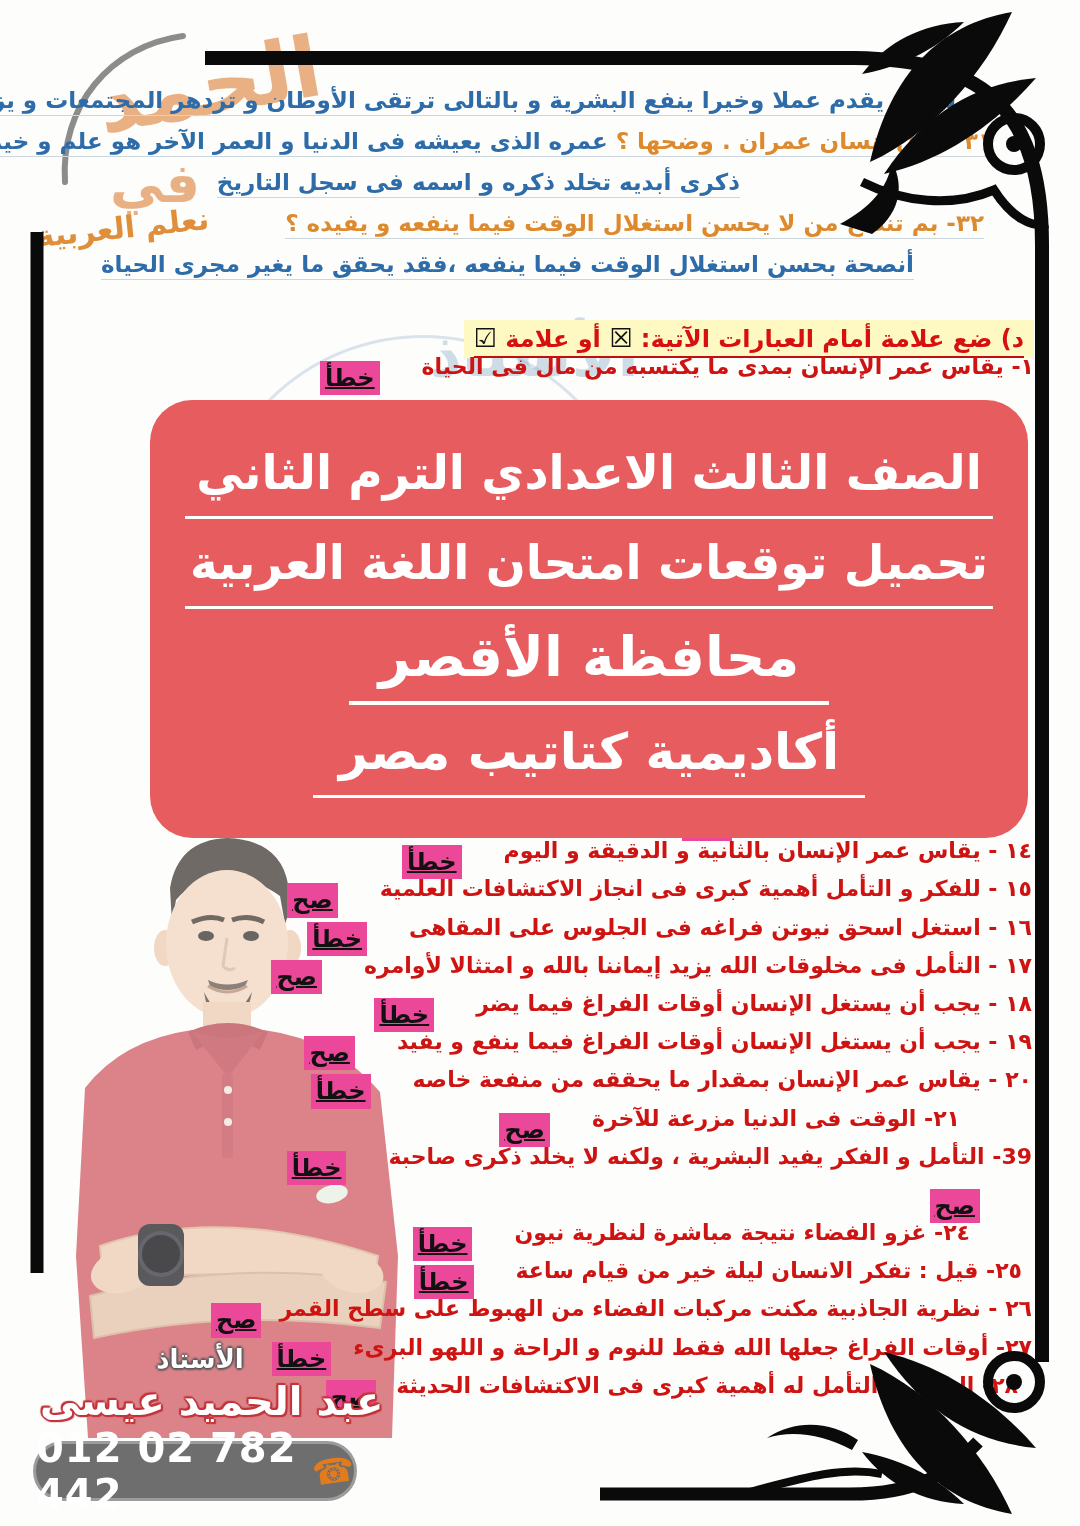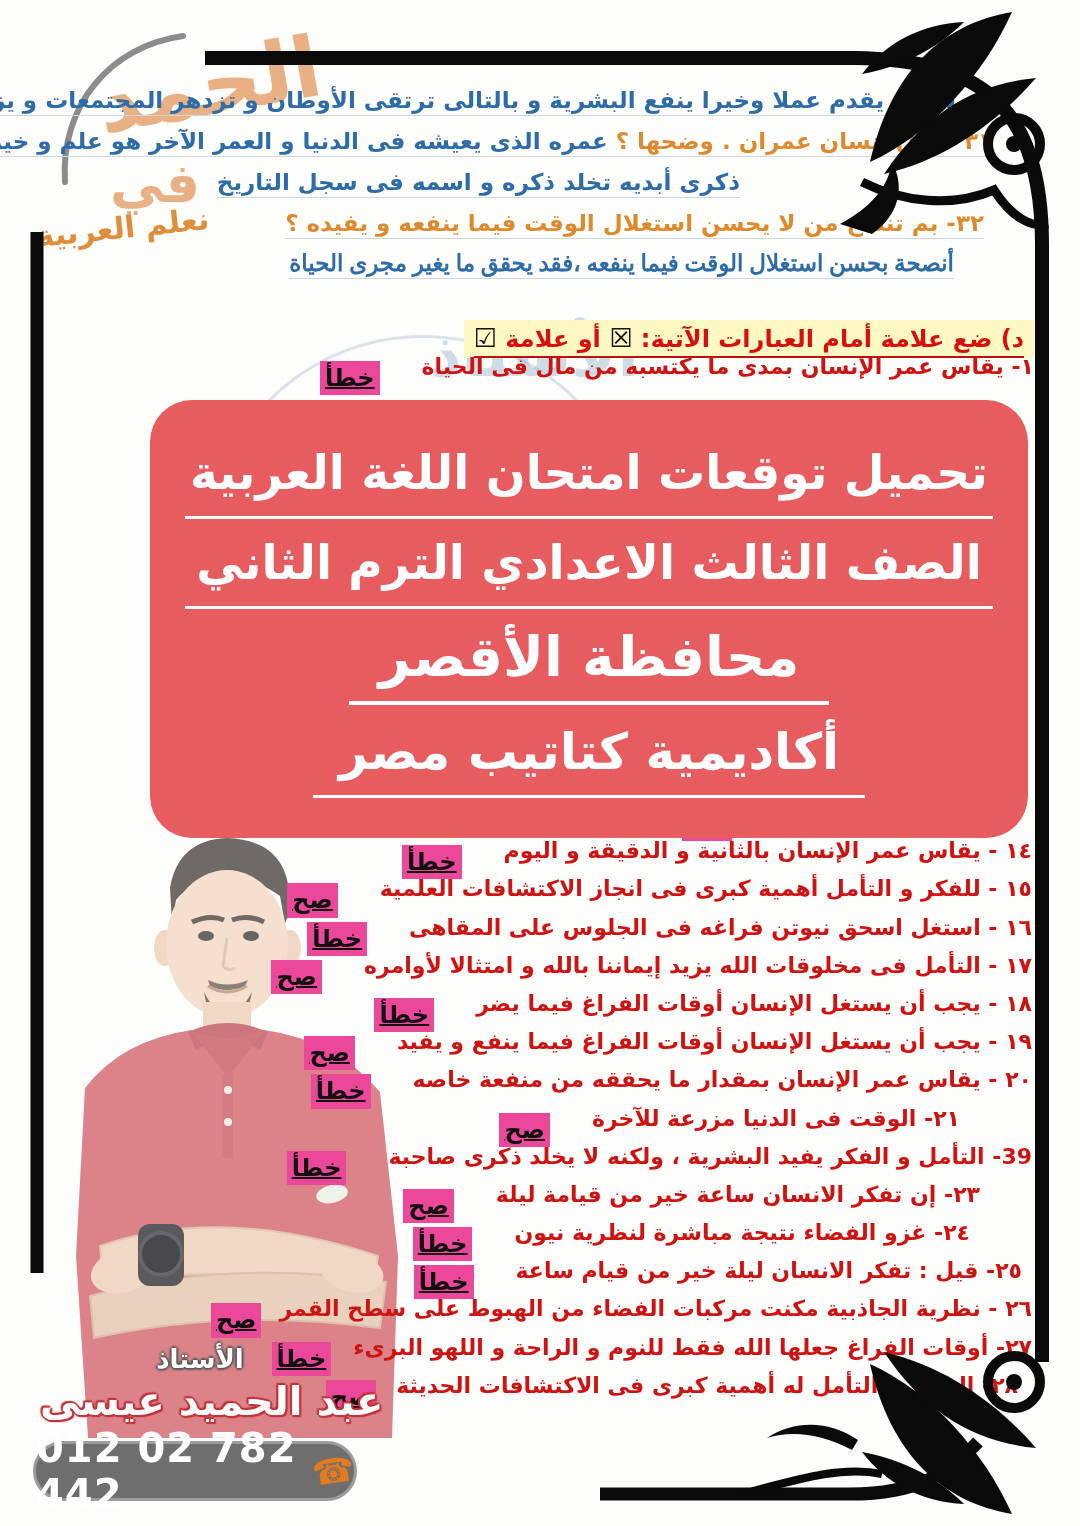--- a/index.html
+++ b/index.html
@@ -16,21 +16,21 @@
             transform:rotate(-6deg);}
   
   .intro{position:absolute;right:88px;top:80px;width:810px;z-index:2;direction:rtl;text-align:right;
          font-weight:bold;font-size:23px;line-height:40px;}
   .intro .line{margin-bottom:1px;white-space:nowrap;}
   .intro .inner{border-bottom:1.5px solid #ccd6df;padding-bottom:2px;}
   .blue{color:#2d6ca9;} .orange{color:#dd8a2e;}
   .intro .l1{margin-right:36px;}
   .intro .l3{margin-right:252px;}
   .intro .l4{margin-right:8px;}
-  .intro .l5{margin-right:38px;font-family:Liberation Serif, serif;}
+  .intro .l5{margin-right:78px;}
   
   .wm-text{position:absolute;left:430px;top:318px;z-index:1;font-size:62px;font-weight:bold;
            color:#8fb0c8;opacity:.42;}
   .wm-circle{position:absolute;left:205px;top:335px;width:430px;height:430px;border-radius:50%;
              border:3px solid rgba(140,170,200,.30);z-index:1;}
   
   .sec-d{position:absolute;right:46px;top:320px;z-index:2;direction:rtl;background:#fef9c3;
          padding:3px 10px 5px;white-space:nowrap;}
   .sec-d .txt{color:#d80f0f;font-weight:bold;font-size:24px;border-bottom:2px solid #c00f0f;
               padding-bottom:3px;}
@@ -224,21 +224,20 @@
     </div>
     <div class="row r21">
       <span class="stmt">٢١- الوقت فى الدنيا مزرعة للآخرة</span>
       <span class="ans">صح</span>
     </div>
     <div class="row r22">
       <span class="stmt">39- التأمل و الفكر يفيد البشرية ، ولكنه لا يخلد ذكرى صاحبة</span>
       <span class="ans">خطأ</span>
     </div>
     <div class="row r23">
-      <span class="stmt">٢٣- إن  تفكر الانسان ساعة خير من قيامة ليلة</span>
       <span class="ans">صح</span>
     </div>
     <div class="row r24">
       <span class="stmt">٢٤- غزو الفضاء نتيجة مباشرة لنظرية نيون</span>
       <span class="ans">خطأ</span>
     </div>
     <div class="row r25">
       <span class="stmt">٢٥- قيل : تفكر الانسان ليلة خير من قيام ساعة</span>
       <span class="ans">خطأ</span>
     </div>
@@ -250,22 +249,22 @@
       <span class="stmt">٢٧- أوقات الفراغ جعلها الله فقط للنوم و الراحة و اللهو البرىء</span>
       <span class="ans">خطأ</span>
     </div>
     <div class="row r28">
       <span class="stmt">٢٨- التفكر و التأمل له أهمية كبرى فى الاكتشافات الحديثة</span>
       <span class="ans">صح</span>
     </div>
   </div>
 
   <div class="banner">
+    <div class="bl bl2">الصف الثالث الاعدادي الترم الثاني</div>
     <div class="bl bl1">تحميل توقعات امتحان اللغة العربية</div>
-    <div class="bl bl2">الصف الثالث الاعدادي الترم الثاني</div>
     <div class="bl bl3">محافظة الأقصر</div>
     <div class="bl bl4">أكاديمية كتاتيب مصر</div>
   </div>
 
   <div class="teacher">
     <div class="t-title">الأستاذ</div>
     <div class="t-name">عبد الحميد عيسى</div>
   </div>
 
   <div class="phone-pill" dir="ltr">

